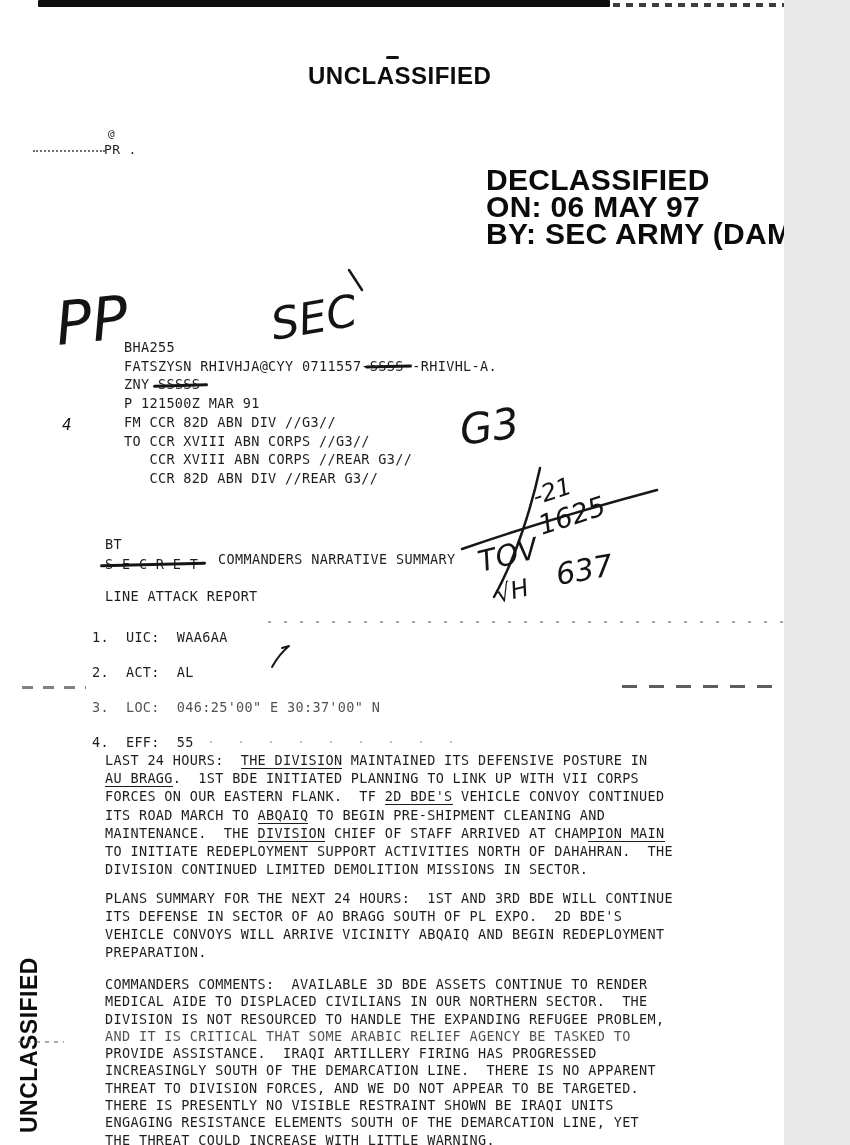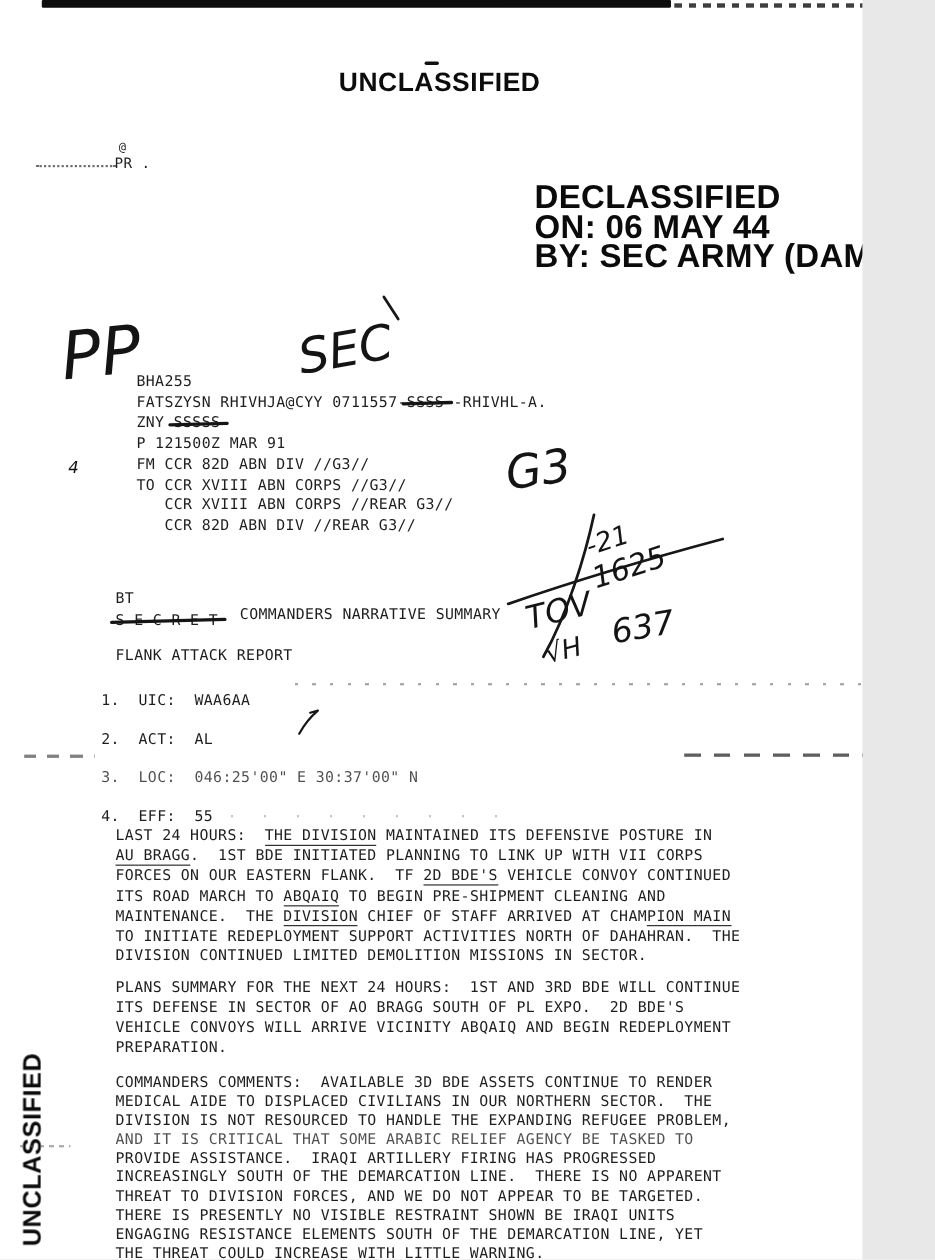--- a/index.html
+++ b/index.html
@@ -40,30 +40,30 @@
 
   <div class="abs banner" style="left:308px;top:62px;">UNCLASSIFIED</div>
   <div class="art" style="left:386px;top:56px;width:13px;height:3px;background:#111;border-radius:2px;"></div>
 
   <div class="typed" style="left:108px;top:127px;font-size:11px;">@</div>
   <div class="typed" style="left:104px;top:142px;font-size:13px;">PR .</div>
   <div class="art" style="left:33px;top:150px;width:72px;height:0;border-top:2px dotted #4a4a4a;opacity:.8;"></div>
 
   <div class="stamp" style="left:486px;top:166px;">
       <div class="tline"><span>DECLASSIFIED</span></div>
-      <div class="tline"><span>ON: 06 MAY 44</span></div>
+      <div class="tline"><span>ON: 06 MAY 97</span></div>
       <div class="tline"><span>BY: SEC ARMY (DAMH)</span></div>
     </div>
 
   <div class="typed msghdr" style="left:93px;top:338px;"><div class="tline"><span>BHA255</span></div><div class="tline"><span>FATSZYSN RHIVHJA@CYY 0711557-</span><span class="st">SSSS</span><span>--RHIVHL-A.</span></div><div class="tline"><span>ZNY </span><span class="st">SSSSS</span></div><div class="tline"><span>P 121500Z MAR 91</span></div><div class="tline"><span>FM CCR 82D ABN DIV //G3//</span></div><div class="tline"><span>TO CCR XVIII ABN CORPS //G3//</span></div><div class="tline"><span>   CCR XVIII ABN CORPS //REAR G3//</span></div><div class="tline"><span>   CCR 82D ABN DIV //REAR G3//</span></div></div>
 
   <div class="typed btblk" style="left:105px;top:495px;margin-top:40px;"><div class="tline"><span>BT</span></div><div class="tline"><span class="st">S E C R E T</span></div></div>
 
   <div class="typed" style="left:218px;top:551px;">COMMANDERS NARRATIVE SUMMARY</div>
-  <div class="typed" style="left:105px;top:588px;">FLANK ATTACK REPORT</div>
+  <div class="typed" style="left:105px;top:588px;">LINE ATTACK REPORT</div>
 
   <div class="typed fields" style="left:92px;top:620px;"><div class="tline"><span>1.  UIC:  WAA6AA</span></div><div class="tline"><span>2.  ACT:  AL</span></div><div class="tline"><span class="sm">3.  LOC:  046:25'00" E 30:37'00" N</span></div><div class="tline"><span>4.  EFF:  55</span></div></div>
 
   <div class="typed p1" style="left:105px;top:751px;"><div class="tline"><span>LAST 24 HOURS:  </span><span class="u">THE DIVISION</span><span> MAINTAINED ITS DEFENSIVE POSTURE IN</span></div><div class="tline"><span class="u">AU BRAGG</span><span>.  1ST BDE INITIATED PLANNING TO LINK UP WITH VII CORPS</span></div><div class="tline"><span>FORCES ON OUR EASTERN FLANK.  TF </span><span class="u">2D BDE'S</span><span> VEHICLE CONVOY CONTINUED</span></div><div class="tline"><span>ITS ROAD MARCH TO </span><span class="u">ABQAIQ</span><span> TO BEGIN PRE-SHIPMENT CLEANING AND</span></div><div class="tline"><span>MAINTENANCE.  THE </span><span class="u">DIVISION</span><span> CHIEF OF STAFF ARRIVED AT CHAM</span><span class="u">PION MAIN</span></div><div class="tline"><span>TO INITIATE REDEPLOYMENT SUPPORT ACTIVITIES NORTH OF DAHAHRAN.  THE</span></div><div class="tline"><span>DIVISION CONTINUED LIMITED DEMOLITION MISSIONS IN SECTOR.</span></div></div>
   <div class="typed p2" style="left:105px;top:889px;"><div class="tline"><span>PLANS SUMMARY FOR THE NEXT 24 HOURS:  1ST AND 3RD BDE WILL CONTINUE</span></div><div class="tline"><span>ITS DEFENSE IN SECTOR OF AO BRAGG SOUTH OF PL EXPO.  2D BDE'S</span></div><div class="tline"><span>VEHICLE CONVOYS WILL ARRIVE VICINITY ABQAIQ AND BEGIN REDEPLOYMENT</span></div><div class="tline"><span>PREPARATION.</span></div></div>
   <div class="typed p3" style="left:105px;top:976px;"><div class="tline"><span>COMMANDERS COMMENTS:  AVAILABLE 3D BDE ASSETS CONTINUE TO RENDER</span></div><div class="tline"><span>MEDICAL AIDE TO DISPLACED CIVILIANS IN OUR NORTHERN SECTOR.  THE</span></div><div class="tline"><span>DIVISION IS NOT RESOURCED TO HANDLE THE EXPANDING REFUGEE PROBLEM,</span></div><div class="tline"><span class="sm">AND IT IS CRITICAL THAT SOME ARABIC RELIEF AGENCY BE TASKED TO</span></div><div class="tline"><span>PROVIDE ASSISTANCE.  IRAQI ARTILLERY FIRING HAS PROGRESSED</span></div><div class="tline"><span>INCREASINGLY SOUTH OF THE DEMARCATION LINE.  THERE IS NO APPARENT</span></div><div class="tline"><span>THREAT TO DIVISION FORCES, AND WE DO NOT APPEAR TO BE TARGETED.</span></div><div class="tline"><span>THERE IS PRESENTLY NO VISIBLE RESTRAINT SHOWN BE IRAQI UNITS</span></div><div class="tline"><span>ENGAGING RESISTANCE ELEMENTS SOUTH OF THE DEMARCATION LINE, YET</span></div><div class="tline"><span>THE THREAT COULD INCREASE WITH LITTLE WARNING.</span></div></div>
 
   <div class="abs" style="left:16px;top:1133px;">
     <span class="banner vert" style="font-size:23px;">UNCLASSIFIED</span>
   </div>

